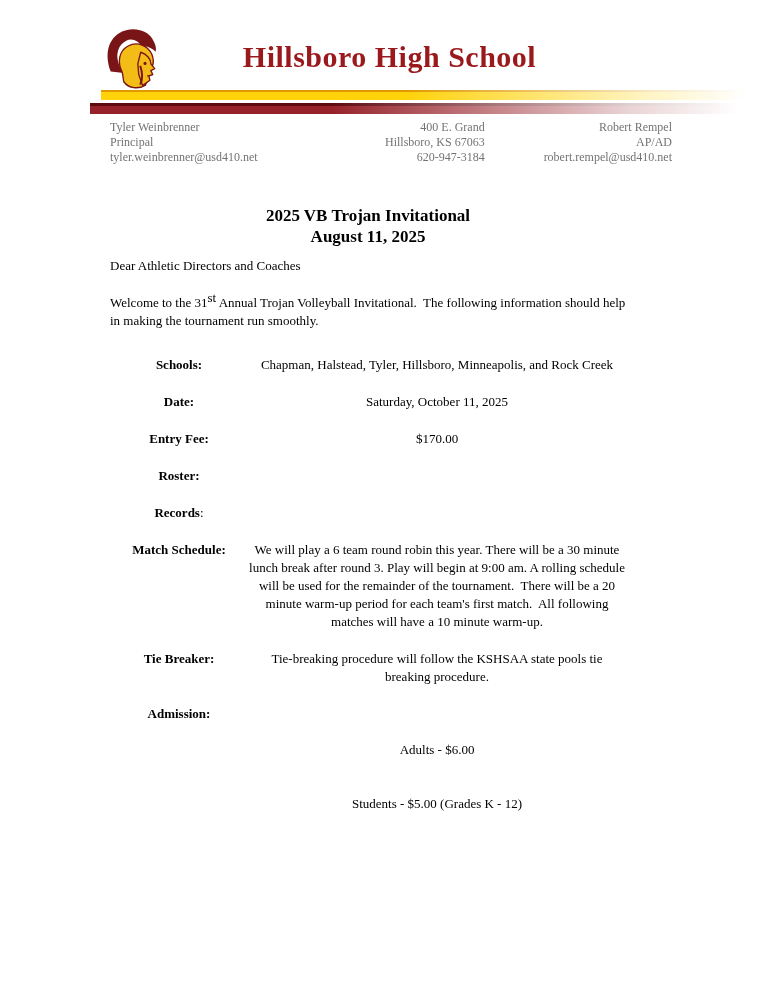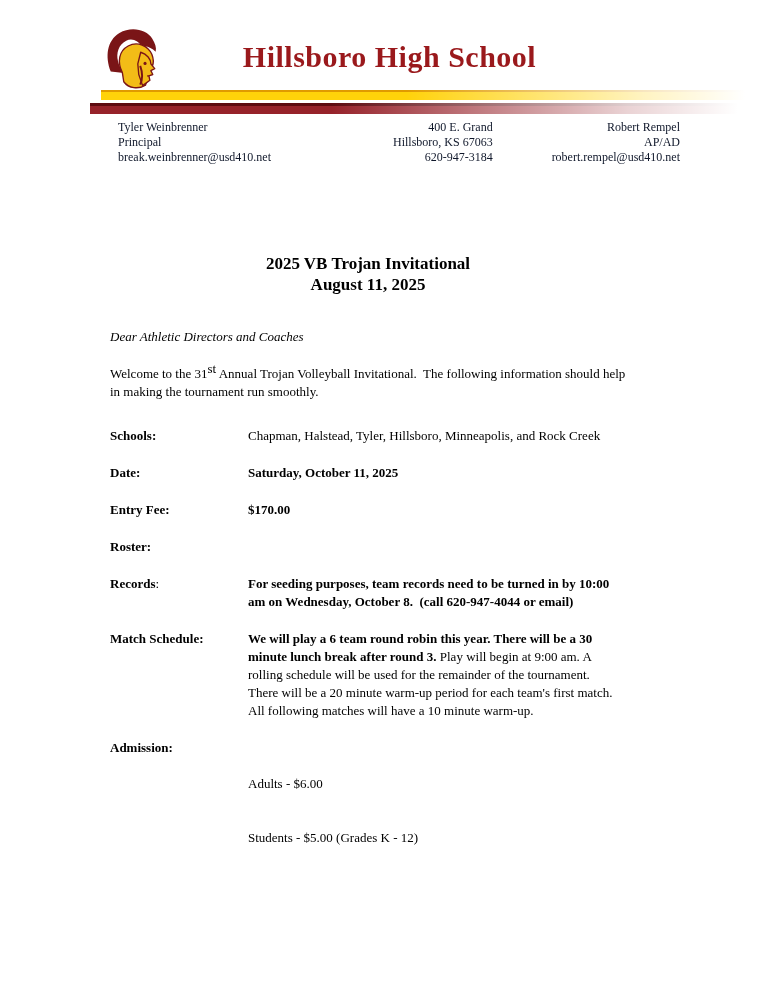--- a/index.html
+++ b/index.html
@@ -36,45 +36,44 @@
     background:
       linear-gradient(90deg, rgba(255,255,255,0) 0%, rgba(255,255,255,0) 35%, rgba(255,255,255,0.8) 78%, #ffffff 94%),
       linear-gradient(180deg, #5E0B10 0%, #5E0B10 26%, #96222A 26%, #96222A 100%);
   }
 
   
   .contacts {
     position: absolute; left: 110px; top: 120px; width: 562px;
     display: flex; justify-content: space-between;
     font-size: 12px; line-height: 15px;
-    color: #0f172a;
-    margin-left: 8px;
+    color: #737373;
   }
   .contact-col { flex: 1; }
   .contact-col.center { text-align: right; }
   .contact-col.right { text-align: right; }
 
   
   .letter {
     position: absolute; left: 110px; top: 205px; width: 516px;
     font-size: 13px; line-height: 18px;
   }
   .doc-title {
     text-align: center;
-    font-size: 17px; line-height: 21px; font-weight: bold; margin-top: 48px;
+    font-size: 17px; line-height: 21px; font-weight: bold;
   }
-  .salutation { margin-top: 33px; white-space: pre-wrap; font-style: italic; }
+  .salutation { margin-top: 10px; white-space: pre-wrap; }
   .intro { margin-top: 19px; white-space: pre-wrap; }
   .intro sup { font-size: 13px; vertical-align: super; line-height: 0; }
 
   .rows { margin-top: 26px; }
-  .row { display: flex; margin-bottom: 19px; }
+  .row { display: flex; margin-bottom: 19px; text-align: center; }
   .row-label { flex: 0 0 138px; font-weight: bold; }
   .row-value { flex: 1; white-space: pre-wrap; }
-  .b { font-weight: bold; }
+  .b { font-weight: normal; }
   .colon-plain { font-weight: normal; }
   .doc-link {
     color: #1155CC; font-weight: bold;
     text-decoration: underline; cursor: pointer;
   }
   .val-line { white-space: pre-wrap; }
 </style>
 </head>
 <body>
 
@@ -95,21 +94,21 @@
   </svg>
 </div>
 <h1 class="school-name">Hillsboro High School</h1>
 <div class="bar bar-gold"></div>
 <div class="bar bar-maroon"></div>
 
 <div class="contacts">
   <div class="contact-col">
     <div>Tyler Weinbrenner</div>
     <div>Principal</div>
-    <div>break.weinbrenner@usd410.net</div>
+    <div>tyler.weinbrenner@usd410.net</div>
   </div>
   <div class="contact-col center">
     <div>400 E. Grand</div>
     <div>Hillsboro, KS 67063</div>
     <div>620-947-3184</div>
   </div>
   <div class="contact-col right">
     <div>Robert Rempel</div>
     <div>AP/AD</div>
     <div>robert.rempel@usd410.net</div>
@@ -143,28 +142,31 @@
       <div class="row-label">Entry Fee:</div>
       <div class="row-value b">$170.00</div>
     </div>
 
     <div class="row">
       <div class="row-label">Roster:</div>
     </div>
 
     <div class="row">
       <div class="row-label"><span>Records</span><span class="colon-plain">:</span></div>
-      <div class="row-value b">For seeding purposes, team records need to be turned in by 10:00 am on Wednesday, October 8.  (call 620-947-4044 or email)</div>
     </div>
 
     <div class="row">
       <div class="row-label">Match Schedule:</div>
       <div class="row-value"><span class="b">We will play a 6 team round robin this year. There will be a 30 minute lunch break after round 3.</span><span> Play will begin at 9:00 am. A rolling schedule will be used for the remainder of the tournament.  There will be a 20 minute warm-up period for each team's first match.  All following matches will have a 10 minute warm-up.</span></div>
     </div>
 
+    <div class="row">
+      <div class="row-label">Tie Breaker:</div>
+      <div class="row-value">Tie-breaking procedure will follow the KSHSAA state pools tie breaking procedure.</div>
+    </div>
 
     <div class="row">
       <div class="row-label">Admission:</div>
       <div class="row-value">
         <p class="val-line">Adults - $6.00</p>
         <p class="val-line">Students - $5.00 (Grades K - 12)</p>
         
       </div>
     </div>
 

